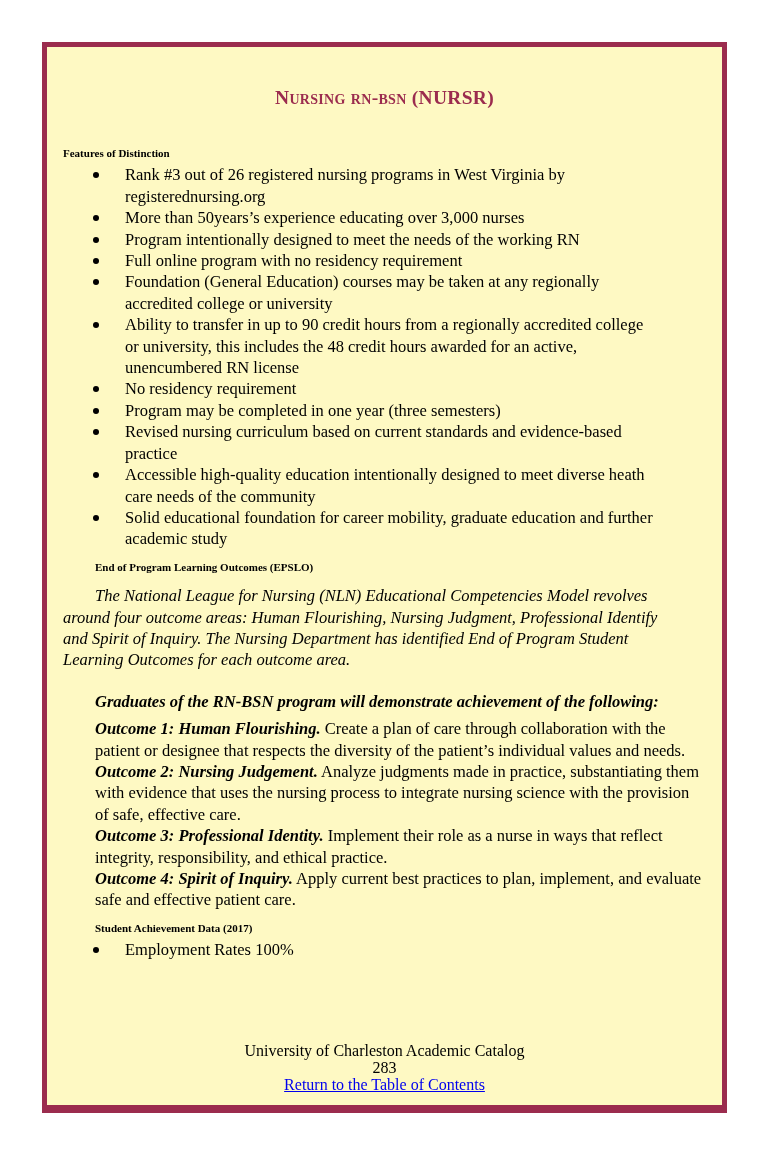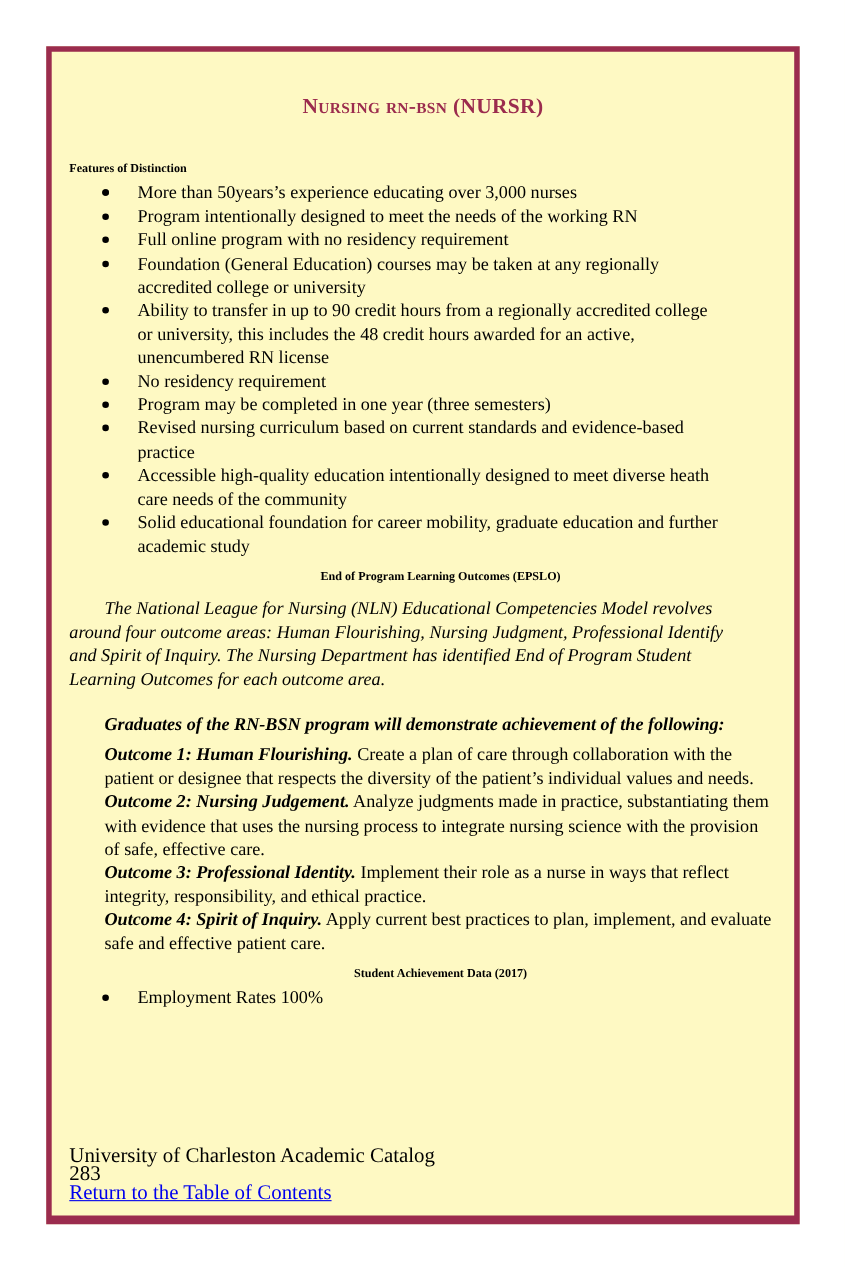--- a/index.html
+++ b/index.html
@@ -41,21 +41,21 @@
     font-weight: bold;
     font-variant: small-caps;
     letter-spacing: 0.3px;
     line-height: 24px;
   }
   .section-heading {
     font-weight: bold;
     font-size: 11px;
     margin-top: 33px;
   }
-  .section-heading.indented { margin-left: 32px; margin-top: 7px; text-align: center; }
+  .section-heading.indented { margin-left: 32px; margin-top: 7px; }
   ul.bullet-list { list-style: none; }
   ul.bullet-list li {
     position: relative;
     padding-left: 62px;
   }
   ul.bullet-list li .bullet-dot {
     position: absolute;
     left: 30px;
     top: 8px;
     width: 6px;
@@ -78,40 +78,41 @@
     margin-top: 6px;
     margin-left: 32px;
   }
   .outcome-label {
     font-weight: bold;
     font-style: italic;
   }
   .achievement-heading-gap { margin-top: 19px; }
   .footer {
     margin-top: auto;
-    font-size: 19px;
+    text-align: center;
+    font-size: 16px;
     line-height: 16.9px;
   }
   .footer a {
     color: var(--link);
     text-decoration: underline;
   }
 </style>
 </head>
 <body>
 
 <div class="page-border">
   <div class="content">
 
     <div class="doc-title">Nursing rn-bsn (NURSR)</div>
 
     <div class="section-heading">Features of Distinction</div>
 
     <ul class="bullet-list">
-      <li><span class="bullet-dot"></span></li>
+      <li><span class="bullet-dot"></span><span>Rank #3 out of 26 registered nursing programs in West Virginia by<br>registerednursing.org</span></li>
       <li><span class="bullet-dot"></span><span>More than 50years’s experience educating over 3,000 nurses</span></li>
       <li><span class="bullet-dot"></span><span>Program intentionally designed to meet the needs of the working RN</span></li>
       <li><span class="bullet-dot"></span><span>Full online program with no residency requirement</span></li>
       <li><span class="bullet-dot"></span><span>Foundation (General Education) courses may be taken at any regionally<br>accredited college or university</span></li>
       <li><span class="bullet-dot"></span><span>Ability to transfer in up to 90 credit hours from a regionally accredited college<br>or university, this includes the 48 credit hours awarded for an active,<br>unencumbered RN license</span></li>
       <li><span class="bullet-dot"></span><span>No residency requirement</span></li>
       <li><span class="bullet-dot"></span><span>Program may be completed in one year (three semesters)</span></li>
       <li><span class="bullet-dot"></span><span>Revised nursing curriculum based on current standards and evidence-based<br>practice</span></li>
       <li><span class="bullet-dot"></span><span>Accessible high-quality education intentionally designed to meet diverse heath<br>care needs of the community</span></li>
       <li><span class="bullet-dot"></span><span>Solid educational foundation for career mobility, graduate education and further<br>academic study</span></li>

